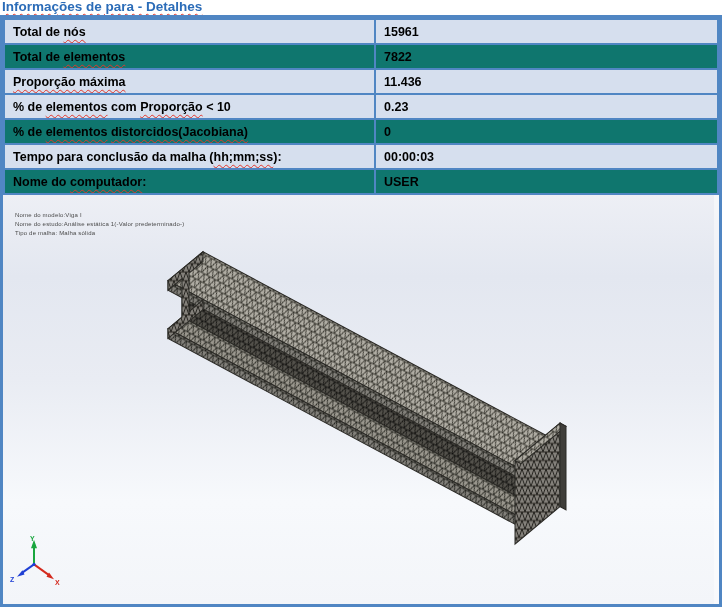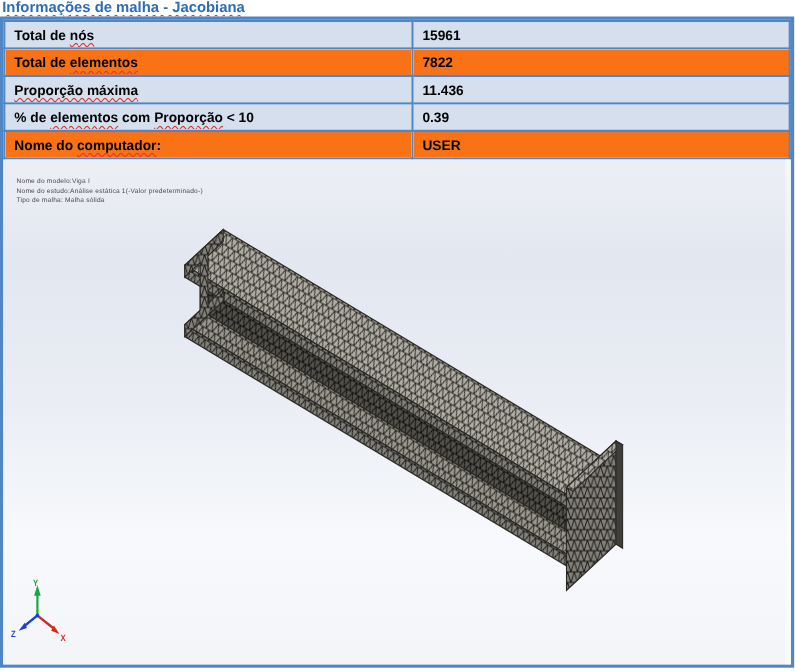--- a/index.html
+++ b/index.html
@@ -21,21 +21,21 @@
   table.mesh{
     width:100%;border-collapse:collapse;table-layout:fixed;
   }
   table.mesh td{
     border:2px solid #5086c3;height:23px;vertical-align:middle;
     padding:0 8px;font-size:12.5px;color:#000;white-space:nowrap;overflow:hidden;
   }
   td.label-cell{width:353px;font-weight:bold;}
   td.value-cell{font-weight:bold;}
   tr.shaded td{background:#d6dfee;}
-  tr:not(.shaded) td{background:#f97316;}
+  tr:not(.shaded) td{background:#0f766e;}
   .wavy{
     text-decoration:underline wavy #e0362c 1px;text-underline-offset:3px;
   }
   .viewport{
     position:relative;flex:1;min-height:0;
     background:linear-gradient(180deg,#edeff5 0%,#e3e7f0 20%,#e9ecf3 45%,#f7f9fc 75%,#f3f5f9 100%);
   }
   .viewport::after{
     content:'';position:absolute;right:0;top:0;bottom:0;width:5px;
     background:rgba(255,255,255,.45);pointer-events:none;
@@ -43,41 +43,49 @@
   .annotations{
     position:absolute;top:16px;left:12px;z-index:2;
     font-size:6px;line-height:9px;color:#4a4a4a;letter-spacing:.2px;
   }
   svg.scene{position:absolute;inset:0;width:100%;height:100%;z-index:1;}
   .axis-label{font-size:7px;font-weight:bold;font-family:"Liberation Sans",sans-serif;}
 </style>
 </head>
 <body>
 
-<div class="doc-title">Informações de malha - Jacobiana</div>
+<div class="doc-title">Informações de para - Detalhes</div>
 
 <div class="frame">
 
   <table class="mesh">
     <tbody>
         <tr class="shaded">
           <td class="label-cell"><span>Total de </span><span class="wavy">nós</span></td>
           <td class="value-cell">15961</td>
         </tr>
         <tr>
           <td class="label-cell"><span>Total de </span><span class="wavy">elementos</span></td>
           <td class="value-cell">7822</td>
         </tr>
         <tr class="shaded">
           <td class="label-cell"><span class="wavy">Proporção máxima</span></td>
           <td class="value-cell">11.436</td>
         </tr>
         <tr class="shaded">
           <td class="label-cell"><span>% de </span><span class="wavy">elementos</span><span> com </span><span class="wavy">Proporção</span><span> &lt; 10</span></td>
-          <td class="value-cell">0.39</td>
+          <td class="value-cell">0.23</td>
+        </tr>
+        <tr>
+          <td class="label-cell"><span>% de </span><span class="wavy">elementos</span><span> </span><span class="wavy">distorcidos(Jacobiana)</span></td>
+          <td class="value-cell">0</td>
+        </tr>
+        <tr class="shaded">
+          <td class="label-cell"><span>Tempo para conclusão da malha (</span><span class="wavy">hh;mm;ss</span><span>):</span></td>
+          <td class="value-cell">00:00:03</td>
         </tr>
         <tr>
           <td class="label-cell"><span>Nome do </span><span class="wavy">computador</span><span>:</span></td>
           <td class="value-cell">USER</td>
         </tr>
       </tbody>
   </table>
 
   <div class="viewport">
     <div class="annotations">

